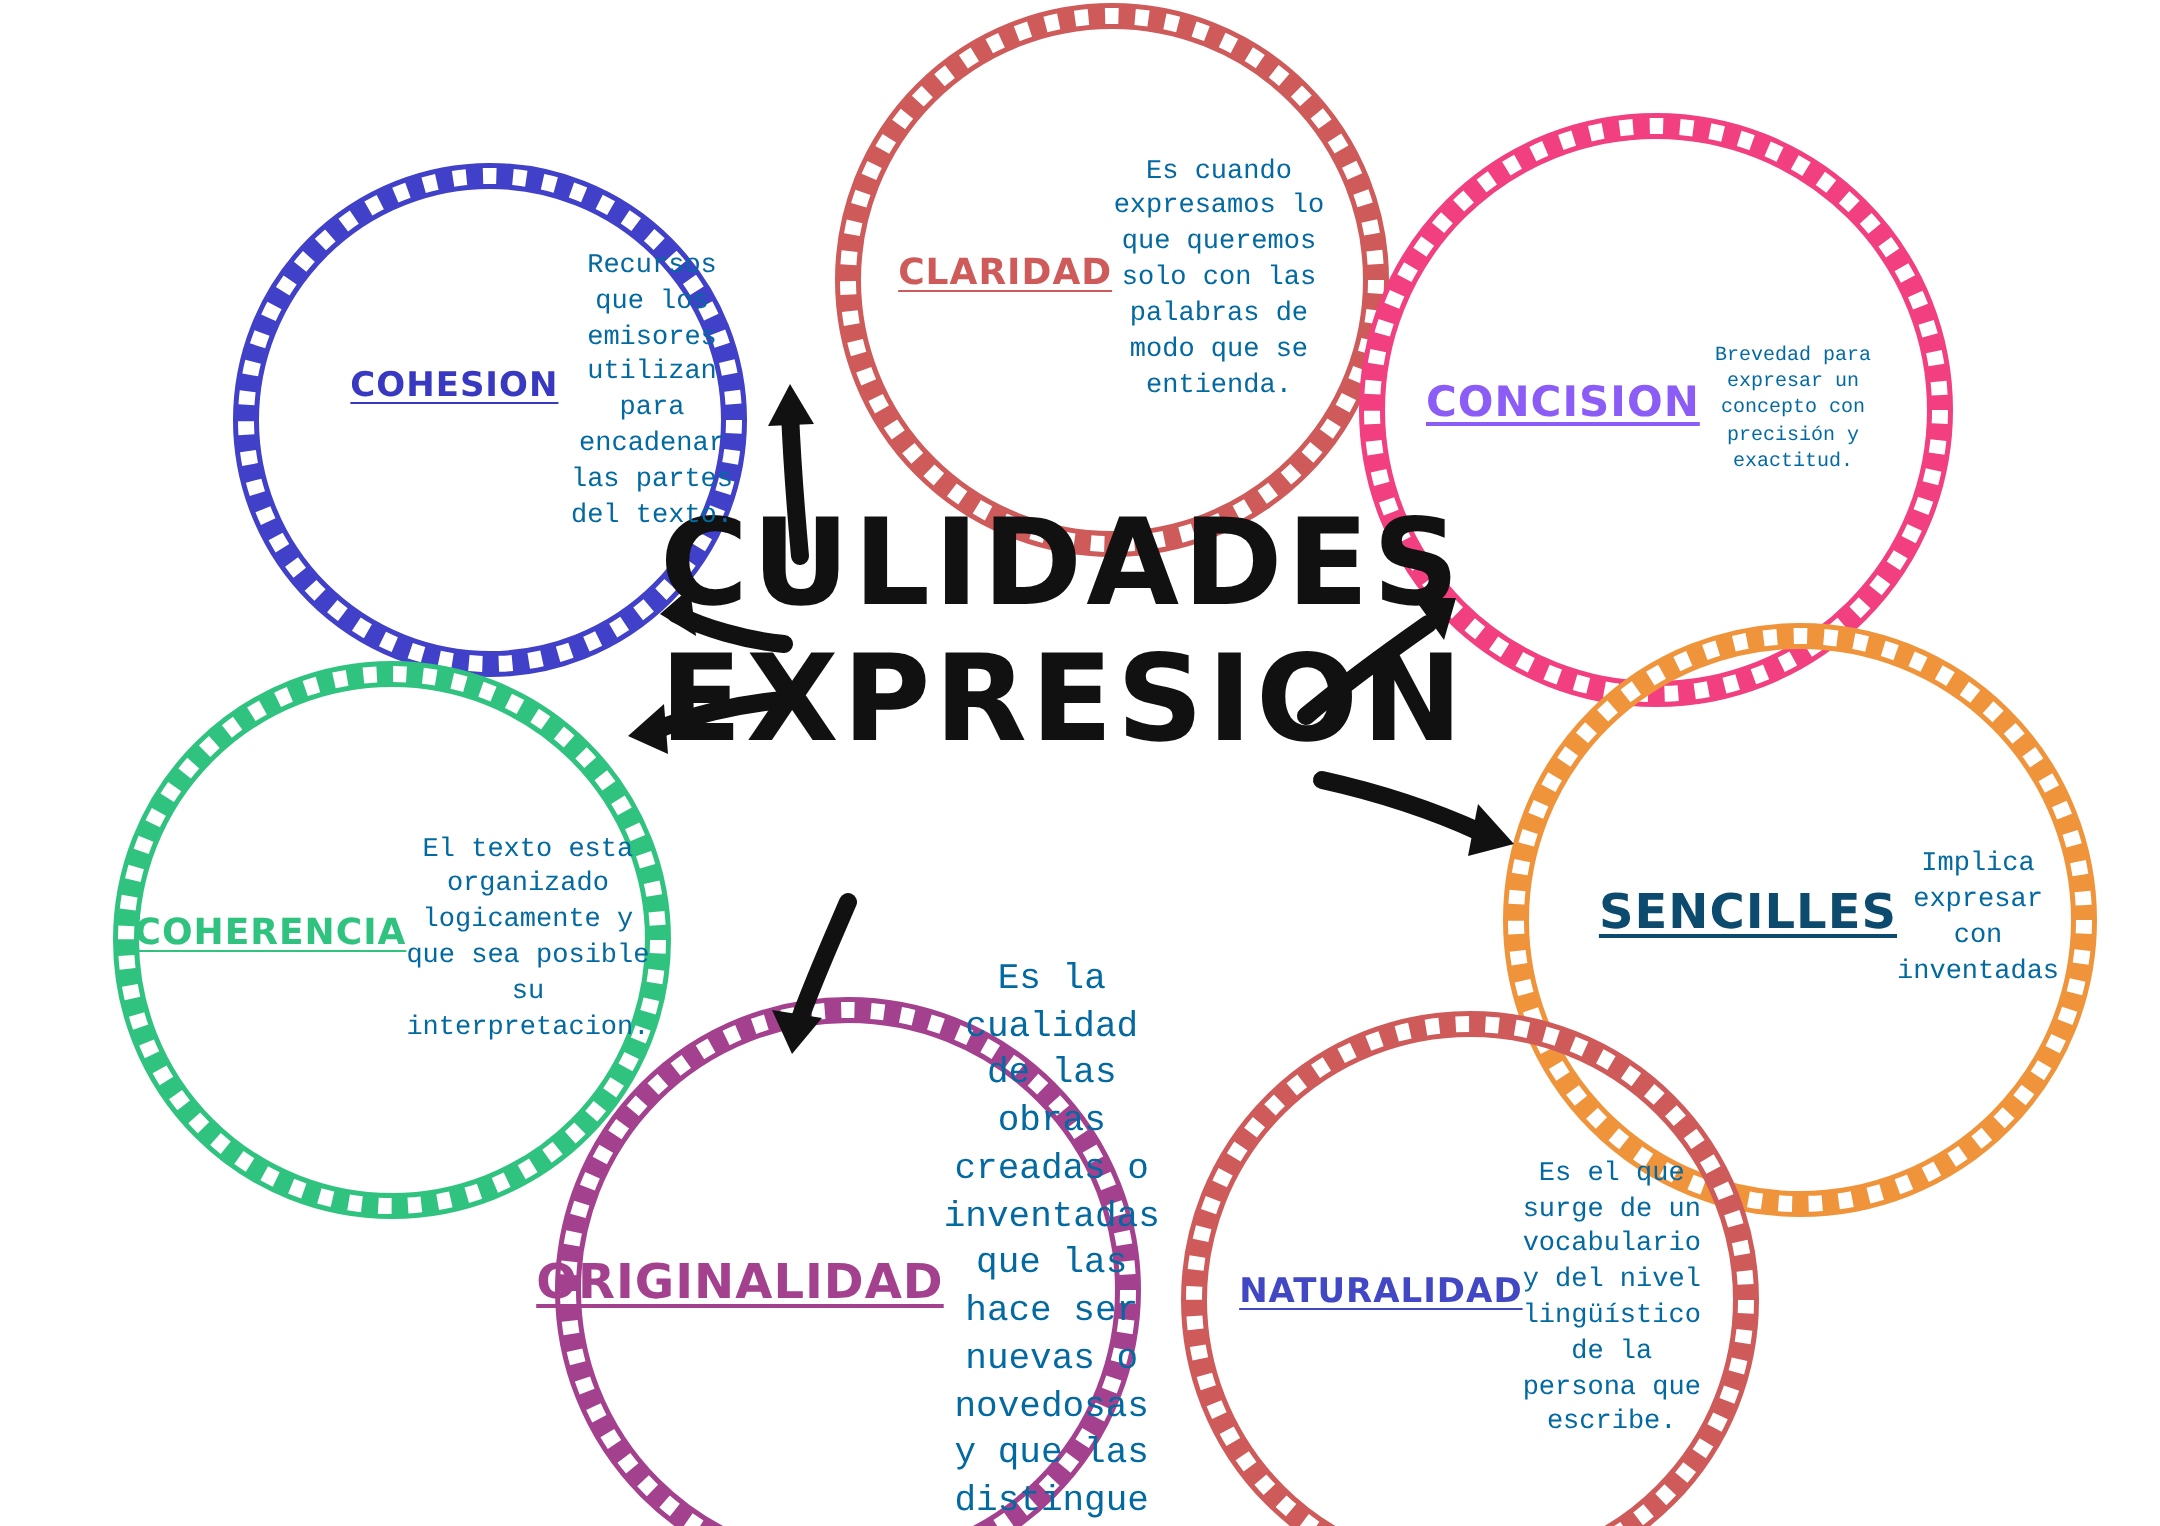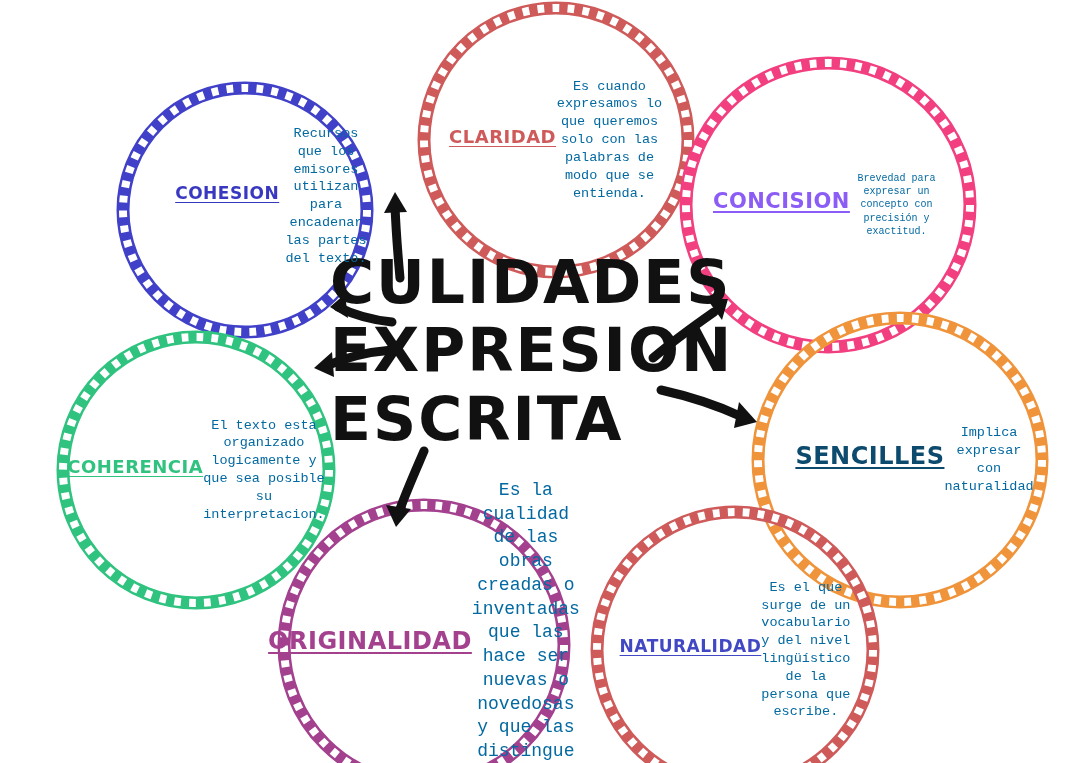--- a/index.html
+++ b/index.html
@@ -128,21 +128,20 @@
     </g>
     <g>
       <path d="M424 451 C 415 472, 406 492, 399 512" fill="none" stroke="#111111" stroke-width="9" stroke-linecap="round"></path>
       <path d="M386 505 L 396 527 L 411 509 Z" fill="#111111"></path>
     </g>
   </svg>
 
   <div id="center-title" style="color: rgb(17, 17, 17);">
       <div>CULIDADES</div>
       <div>EXPRESION</div>
-      <div>ESCRITA</div>
     </div>
 
   <div id="nodes-layer">
       <div class="node" style="left: 146.18px; top: 101px; width: 197.64px; height: 190.32px; margin-left: 29px;">
         <div class="node-title" style="color: rgb(56, 56, 192); font-size: 17px;">COHESION</div>
         <div class="node-desc" style="font-size: 13.5px;">Recursos que los emisores utilizan para encadenar las partes del texto.</div>
       </div>
       <div class="node" style="left: 449.08px; top: 37.04px; width: 213.84px; height: 205.92px;">
         <div class="node-title" style="color: rgb(207, 90, 90); font-size: 18px;">CLARIDAD</div>
         <div class="node-desc" style="font-size: 13.5px;">Es cuando expresamos lo que queremos solo con las palabras de modo que se entienda.</div>
@@ -150,21 +149,21 @@
       <div class="node" style="left: 712.98px; top: 94.24px; width: 230.04px; height: 221.52px;">
         <div class="node-title" style="color: #8b5cf6; font-size: 21px;">CONCISION</div>
         <div class="node-desc" style="font-size: 10px;">Brevedad para expresar un concepto con precisión y exactitud.</div>
       </div>
       <div class="node" style="left: 88.27px; top: 366.26px; width: 215.46px; height: 207.48px;">
         <div class="node-title" style="color: rgb(47, 195, 127); font-size: 18px;">COHERENCIA</div>
         <div class="node-desc" style="font-size: 13.5px;">El texto esta organizado logicamente y que sea posible su interpretacion.</div>
       </div>
       <div class="node" style="left: 784.98px; top: 349.24px; width: 230.04px; height: 221.52px;">
         <div class="node-title" style="color: #0c4a6e; font-size: 24px; margin-left: 29px;">SENCILLES</div>
-        <div class="node-desc" style="font-size: 13.5px;">Implica expresar con naturalidad</div>
+        <div class="node-desc" style="font-size: 13.5px;">Implica expresar con inventadas</div>
       </div>
       <div class="node" style="left: 310.6px; top: 535.8px; width: 226.8px; height: 218.4px;">
         <div class="node-title" style="color: rgb(163, 65, 143); font-size: 24px;">ORIGINALIDAD</div>
         <div class="node-desc" style="font-size: 18px;">Es la cualidad de las obras creadas o inventadas que las hace ser nuevas o novedosas y que las distingue de las copias.</div>
       </div>
       <div class="node" style="left: 623.22px; top: 542.36px; width: 223.56px; height: 215.28px;">
         <div class="node-title" style="color: rgb(66, 72, 196); font-size: 17px;">NATURALIDAD</div>
         <div class="node-desc" style="font-size: 13.5px;">Es el que surge de un vocabulario y del nivel lingüístico de la persona que escribe.</div>
       </div>
     </div>

